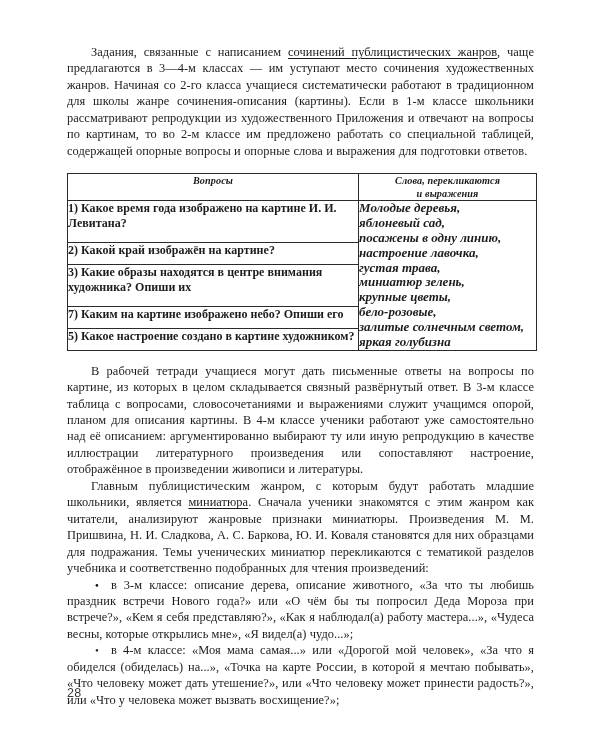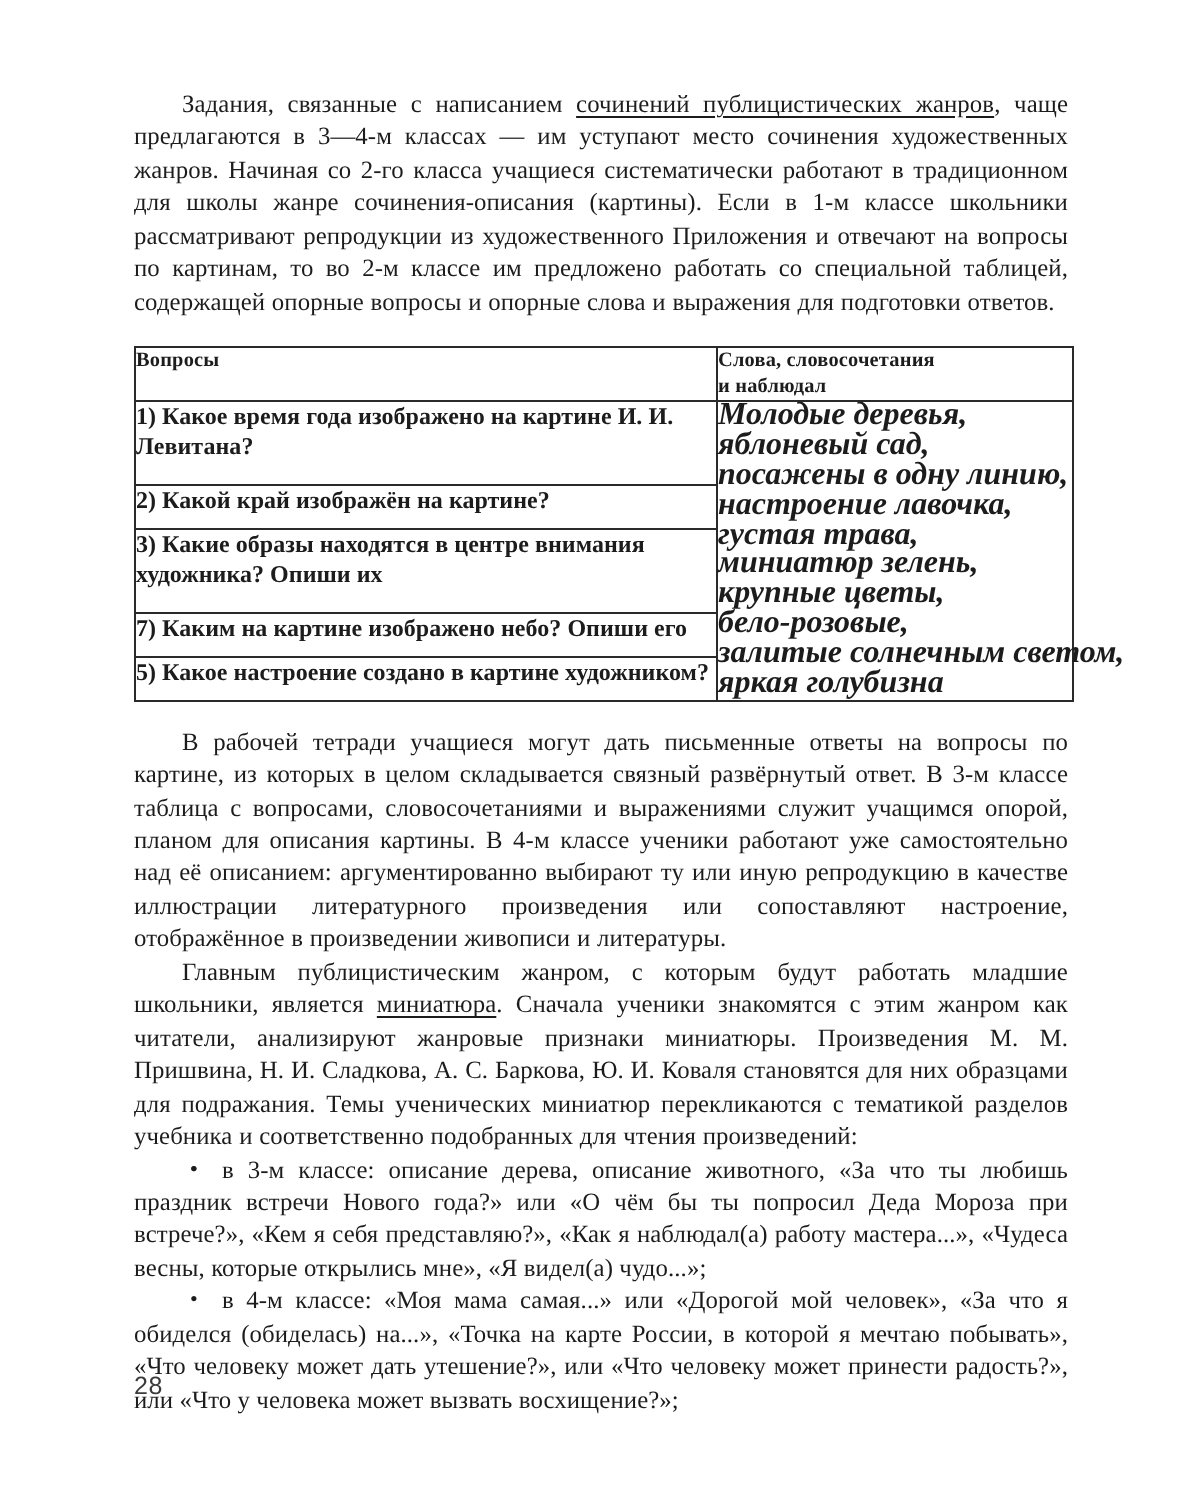--- a/index.html
+++ b/index.html
@@ -56,39 +56,40 @@
   }
   table.support td, table.support th {
     border: 1.1px solid #2a2a2a;
     vertical-align: top;
     padding: 0;
   }
   table.support col.c1 { width: 291px; }
   table.support col.c2 { width: 178px; }
 
   th.hdr {
-    text-align: left;
+    text-align: center;
     font-weight: bold;
     font-size: 10.2px;
     line-height: 13px;
     padding: 8px 6px 8px 6px;
     vertical-align: middle;
     letter-spacing: 0.1px;
+    font-style: italic;
   }
   th.hdr .l2 { display: block; }
 
   td.q {
     font-size: 12px;
     line-height: 14.6px;
     padding: 4px 6px 4px 7px;
     font-weight: 600;
     letter-spacing: 0.02px;
   }
   td.words {
-    font-size: 16px;
+    font-size: 13px;
     line-height: 14.85px;
     padding: 5px 6px 5px 8px;
     font-style: italic;
     font-weight: 600;
   }
   td.words .w { display: block; white-space: nowrap; }
 
   
   .bullets { margin: 0; padding: 0; }
   .bullet {
@@ -135,22 +136,22 @@
   <div class="tbl-wrap">
     <table class="support">
       <colgroup>
           <col class="c1">
           <col class="c2">
         </colgroup>
       <thead>
         <tr>
           <th class="hdr"><span>Вопросы</span></th>
           <th class="hdr">
-              <span class="l2">Слова, словосочетания</span>
-              <span class="l2">и наблюдал</span>
+              <span class="l2">Слова, перекликаются</span>
+              <span class="l2">и выражения</span>
             </th>
         </tr>
       </thead>
       <tbody>
         <tr>
           <td class="q">1) Какое время года изображено на картине И. И. Левитана?</td>
           <td class="words" rowspan="5">
             <span class="w">Молодые деревья,</span>
             <span class="w">яблоневый сад,</span>
             <span class="w">посажены в одну линию,</span>

